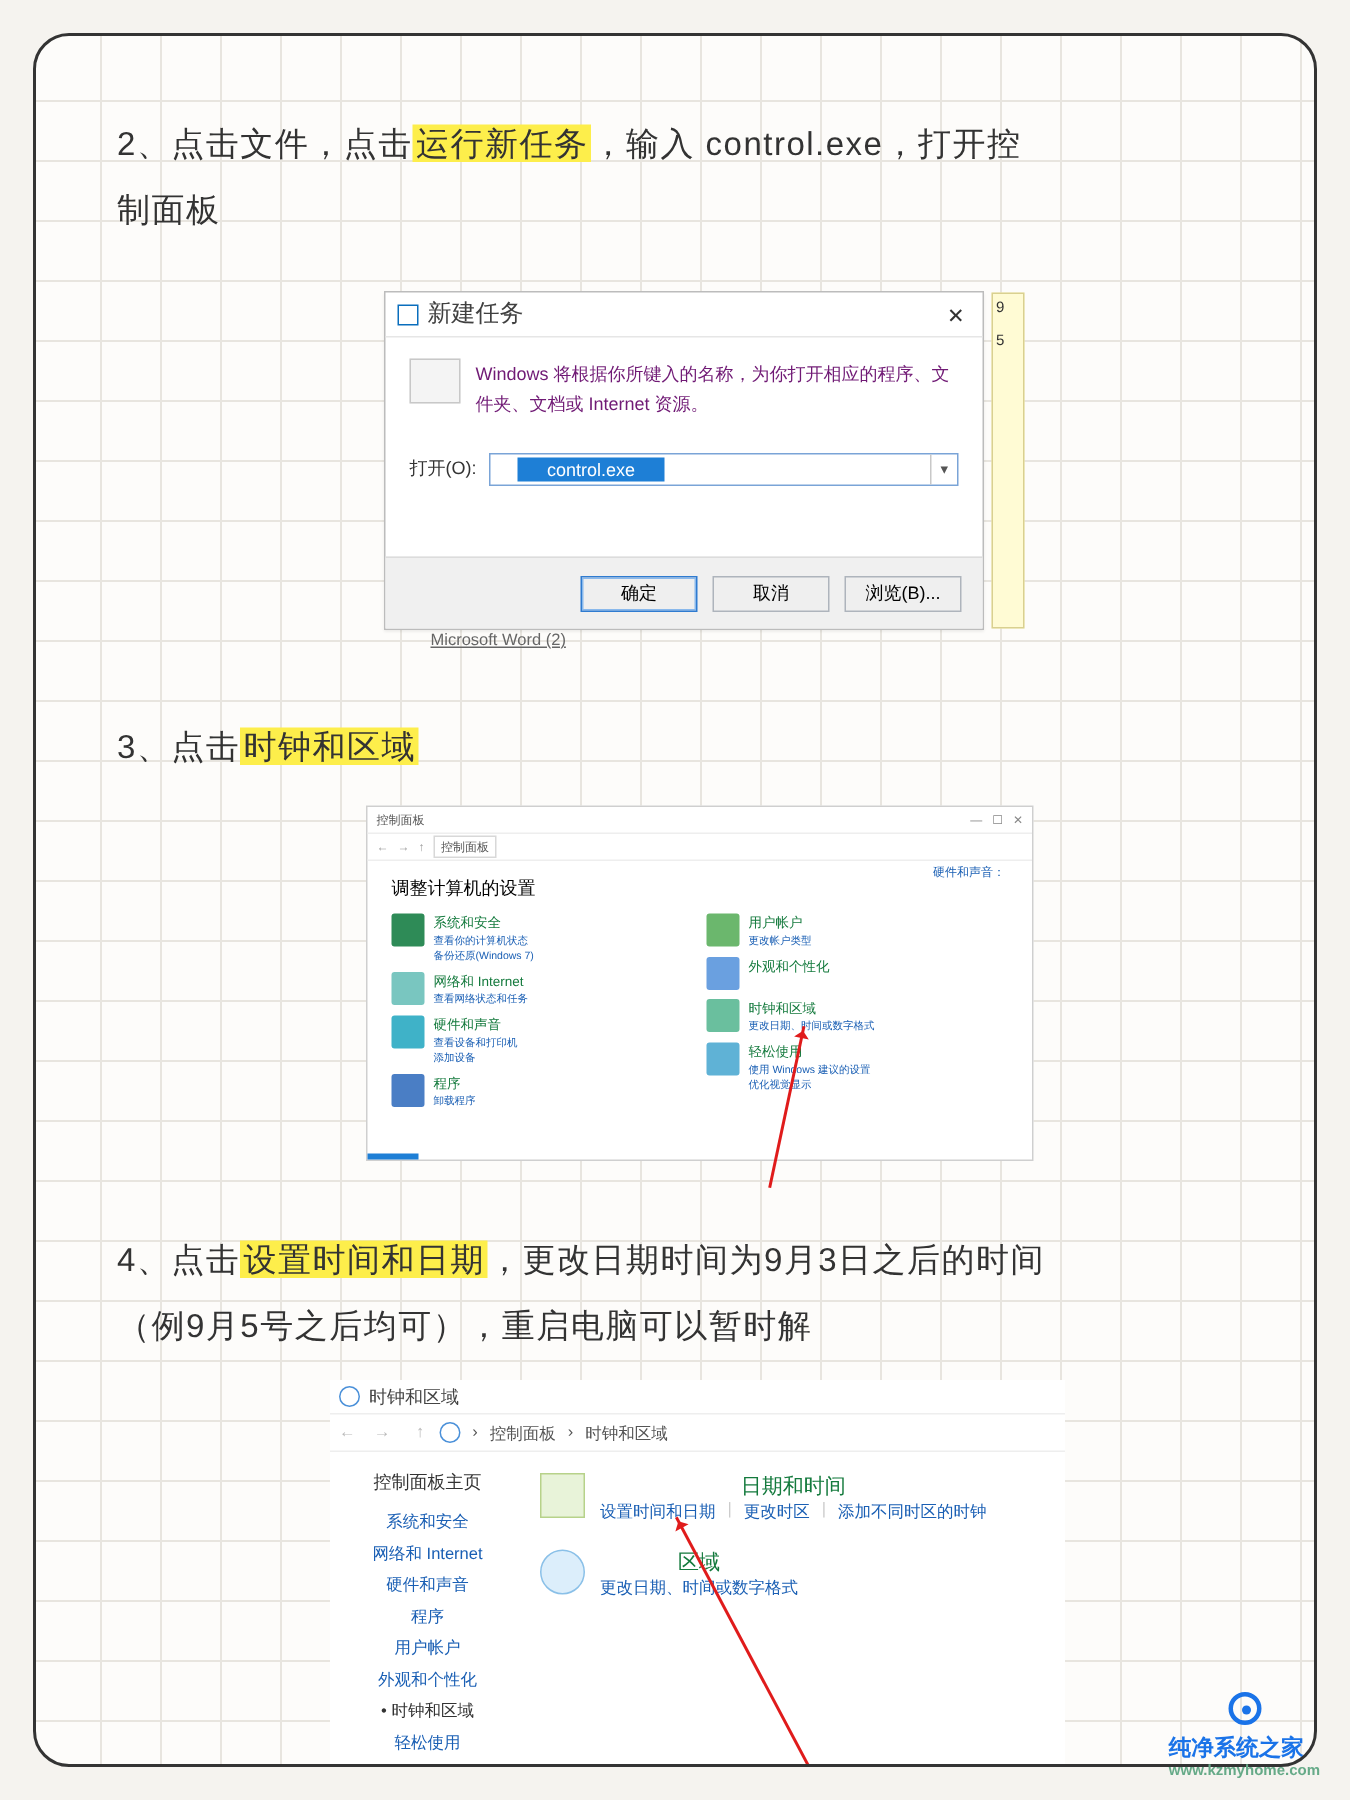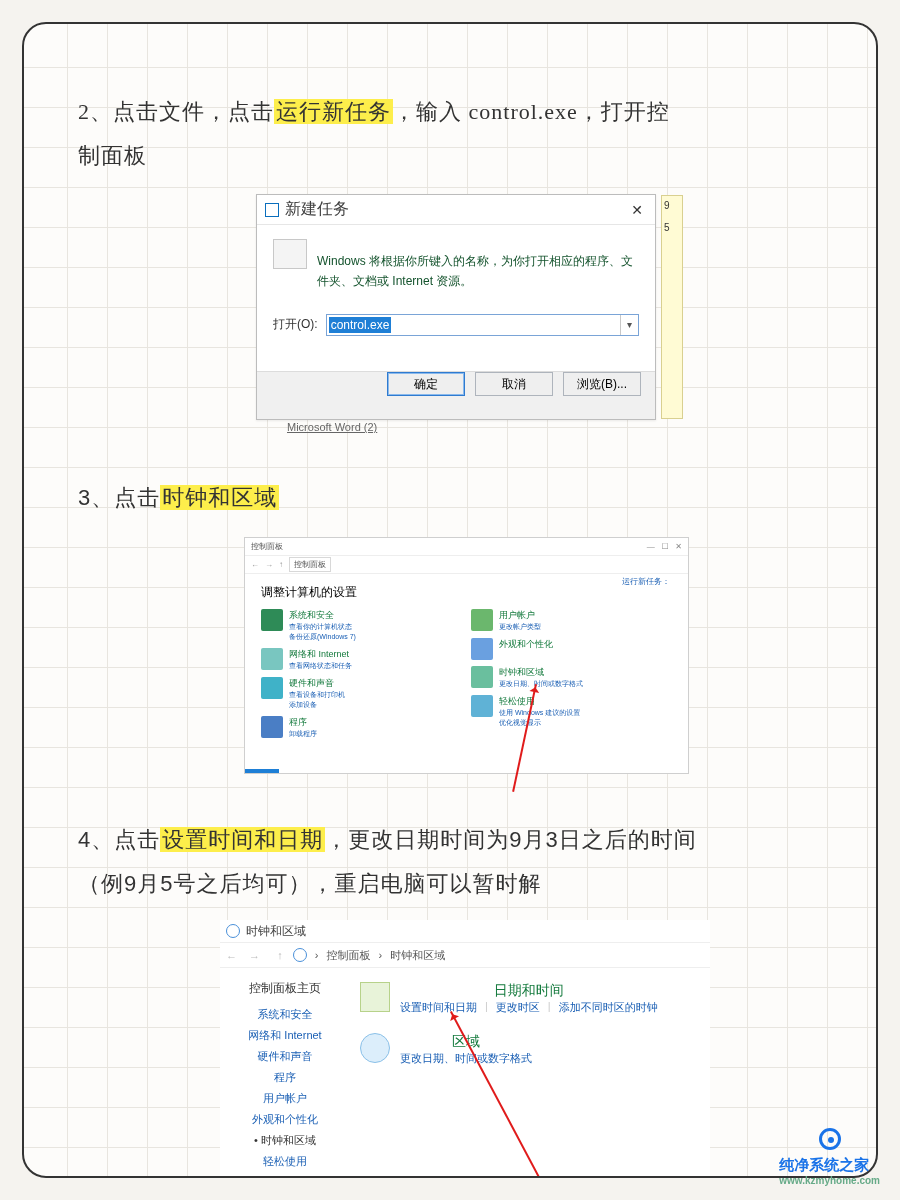--- a/index.html
+++ b/index.html
@@ -54,41 +54,41 @@
     border: 1px solid #0a6ebd;
   }
   .dlg-titlebar .title { flex:1; font-size: 16px; color:#404040; }
   .dlg-titlebar .close { font-size: 14px; color:#333; cursor:pointer; padding:0 4px; }
   .dlg-body { padding: 14px 16px 10px 16px; }
   .dlg-body .row1 { display:flex; align-items:flex-start; gap:10px; }
   .run-icon {
     width: 34px; height: 30px; flex:0 0 34px;
     border:1px solid #c8c8c8; background:#f4f4f4;
   }
-  .dlg-desc { font-size: 12px; line-height: 1.7; color:#14532d;margin-top:12px; }
+  .dlg-desc { font-size: 12px; line-height: 1.7; color:#701a75; }
   .row-open { margin-top: 22px; display:flex; align-items:center; gap:8px; }
   .lbl-open { font-size: 12px; color:#333; white-space:nowrap; }
   .combo {
     flex:1; display:flex; align-items:center;
     border:1px solid #7aa4d7; height:22px;
     position:relative; background:#fff;
   }
   .combo .sel {
-    background:#1e7fd6; color:#fff; padding:1px 2px; font-size:12px;
-    margin-left:2px;
+    background:#1e7fd6; color:#fff; padding:1px 20px; font-size:12px;
+    margin-left:18px;
   }
   .combo .chev {
     position:absolute; right:0; top:0; width:18px; height:100%;
     border-left:1px solid #c8c8c8; display:flex; align-items:center; justify-content:center;
     color:#555; font-size:10px;
   }
   .dlg-buttons {
     position:absolute; left:0; right:0; bottom:0; height:48px;
     background:#f0f0f0; border-top:1px solid #dcdcdc;
-    display:flex; align-items:flex-start; justify-content:flex-end; gap:10px; padding:0 14px;
+    display:flex; align-items:center; justify-content:flex-end; gap:10px; padding:0 14px;
   }
   .wbtn {
     min-width:78px; height:24px; font-size:12px;
     border:1px solid #aeb4bc; background:#efefef;
     display:flex; align-items:center; justify-content:center;
     cursor:pointer;
   }
   .wbtn.primary { border-color:#2f7bd0; box-shadow: inset 0 0 0 1px #8ab9ec; }
   .behind-strip {
     position:absolute; top:0; right:-28px; width:22px; height:100%;
@@ -184,21 +184,21 @@
   }
   .wm .logo::after{content:"";position:absolute;left:6px;top:6px;width:6px;height:6px;background:#1a73e8;border-radius:50%;}
   .wm .sub { font-size:10px; color:#6a8; display:block; }
 </style>
 </head>
 <body>
 
 <div class="page-frame">
   <div class="content">
 
-    <div class="step-text" style="left:54px; top:66px; width:750px;font-family:Liberation Serif, serif;">
+    <div class="step-text" style="left:54px; top:50px; width:750px;">
       <span>2、点击文件，点击</span><span class="hl">运行新任务</span><span>，输入 control.exe，打开控</span><br>
       <span>制面板</span>
     </div>
 
     <div class="dlg-run">
       <div class="behind-strip">
         <span>9</span><br><br><span>5</span>
       </div>
       <div class="behind-word">Microsoft Word (2)</div>
       <div class="dlg-titlebar">
@@ -241,21 +241,21 @@
         <span>控制面板</span>
         <span class="winbtns">— &nbsp; ☐ &nbsp; ✕</span>
       </div>
       <div class="cp-addr">
         <span class="arrow">←</span>
         <span class="arrow">→</span>
         <span class="arrow">↑</span>
         <span class="path-box">控制面板</span>
       </div>
       <div class="cp-body">
-        <div class="cp-view">运行新任务：</div>
+        <div class="cp-view">硬件和声音：</div>
         <div class="cp-head">调整计算机的设置</div>
         <div class="cp-cols">
           <div class="cp-col">
             <div class="cp-item">
                 <div class="cp-ico i-blue"></div>
                 <div>
                   <div class="t">系统和安全</div>
                   <div class="d">查看你的计算机状态</div>
                   <div class="d2">备份还原(Windows 7)</div>
                 </div>

